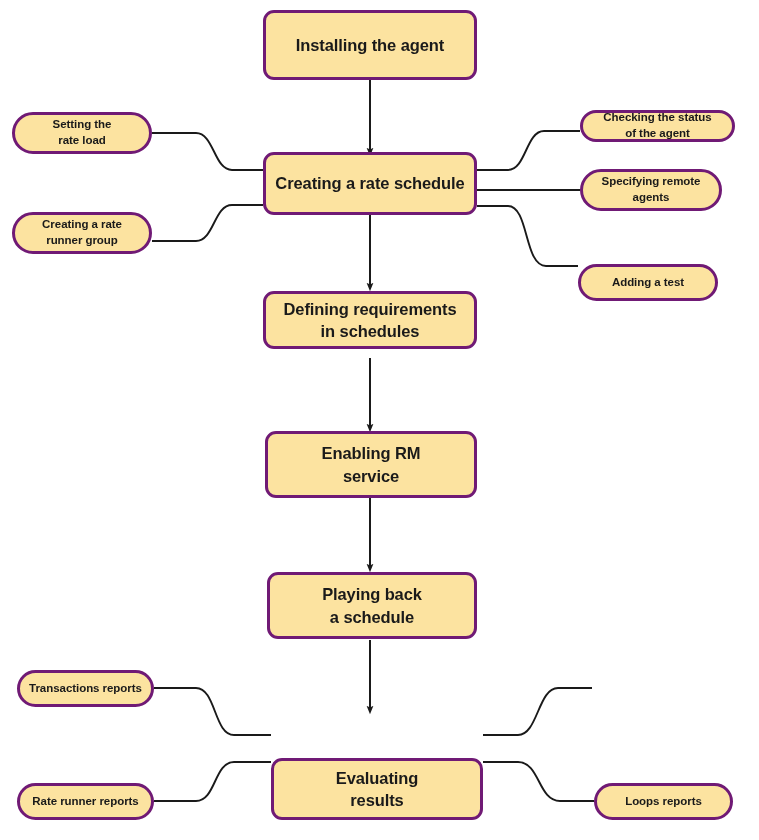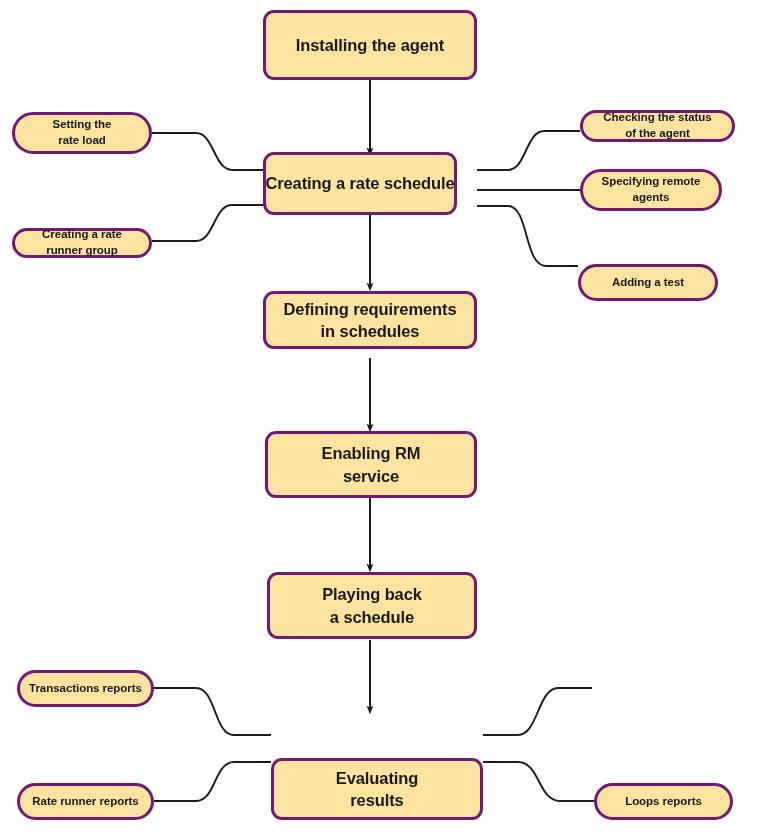--- a/index.html
+++ b/index.html
@@ -92,21 +92,21 @@
     <path d="M154,801 L196,801 C216,801 214,762 234,762 L271,762" fill="none" stroke="#1a1a1a" stroke-width="1.9"></path>
 
     <path d="M483,735 L518,735 C538,735 538,688 558,688 L592,688" fill="none" stroke="#1a1a1a" stroke-width="1.9"></path>
     <path d="M483,762 L518,762 C540,762 538,801 560,801 L594,801" fill="none" stroke="#1a1a1a" stroke-width="1.9"></path>
   </svg>
 
   <div class="node node-main" style="left:263px; top:10px; width:214px; height:70px;">
     <span class="node-label">Installing the agent</span>
   </div>
 
-  <div class="node node-main" style="left:263px; top:152px; width:194px; height:63px;">
+  <div class="node node-main" style="left:263px; top:152px; width:214px; height:63px;">
     <span class="node-label">Creating a rate schedule</span>
   </div>
 
   <div class="node node-main wrap" style="left:263px; top:291px; width:214px; height:58px;">
     <span class="node-label">Defining requirements
 in schedules</span>
   </div>
 
   <div class="node node-main wrap" style="left:265px; top:431px; width:212px; height:67px;">
     <span class="node-label">Enabling RM
@@ -121,21 +121,21 @@
   <div class="node node-main wrap" style="left:271px; top:712px; width:212px; height:62px;margin-top:46px;">
     <span class="node-label">Evaluating
 results</span>
   </div>
 
   <div class="node node-pill" style="left:12px; top:112px; width:140px; height:42px;">
     <span class="node-label">Setting the
 rate load</span>
   </div>
 
-  <div class="node node-pill" style="left:12px; top:228px; width:140px; height:30px;">
+  <div class="node node-pill" style="left:12px; top:212px; width:140px; height:42px;">
     <span class="node-label">Creating a rate
 runner group</span>
   </div>
 
   <div class="node node-pill" style="left:580px; top:110px; width:155px; height:32px;">
     <span class="node-label">Checking the status
 of the agent</span>
   </div>
 
   <div class="node node-pill" style="left:580px; top:169px; width:142px; height:42px;">

